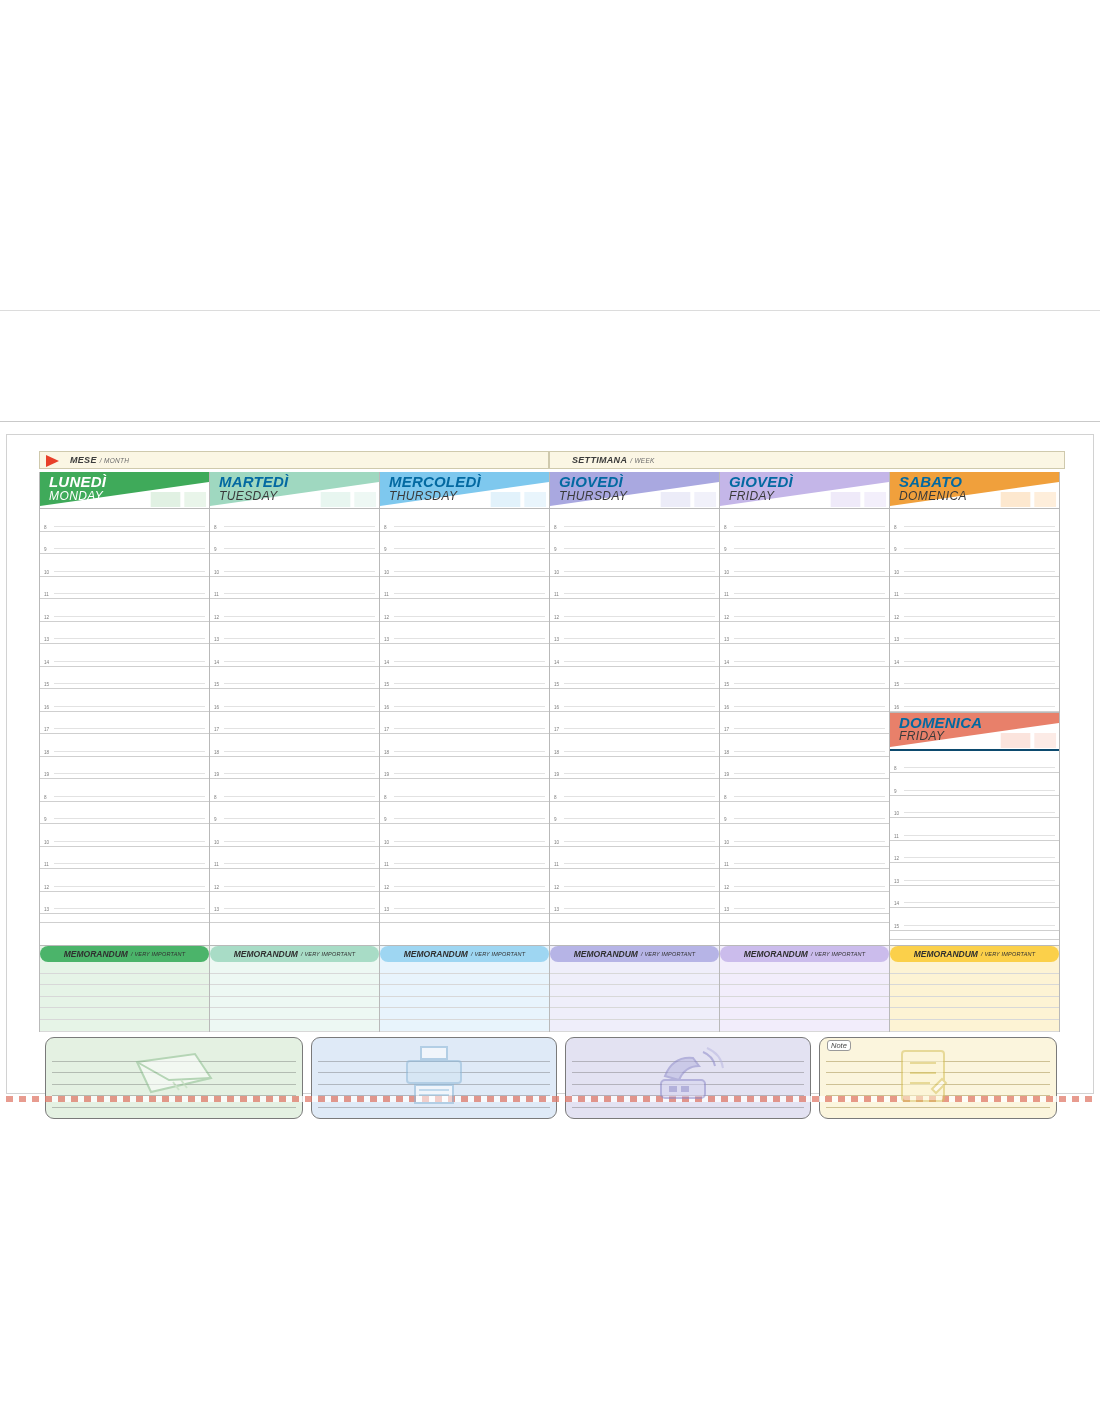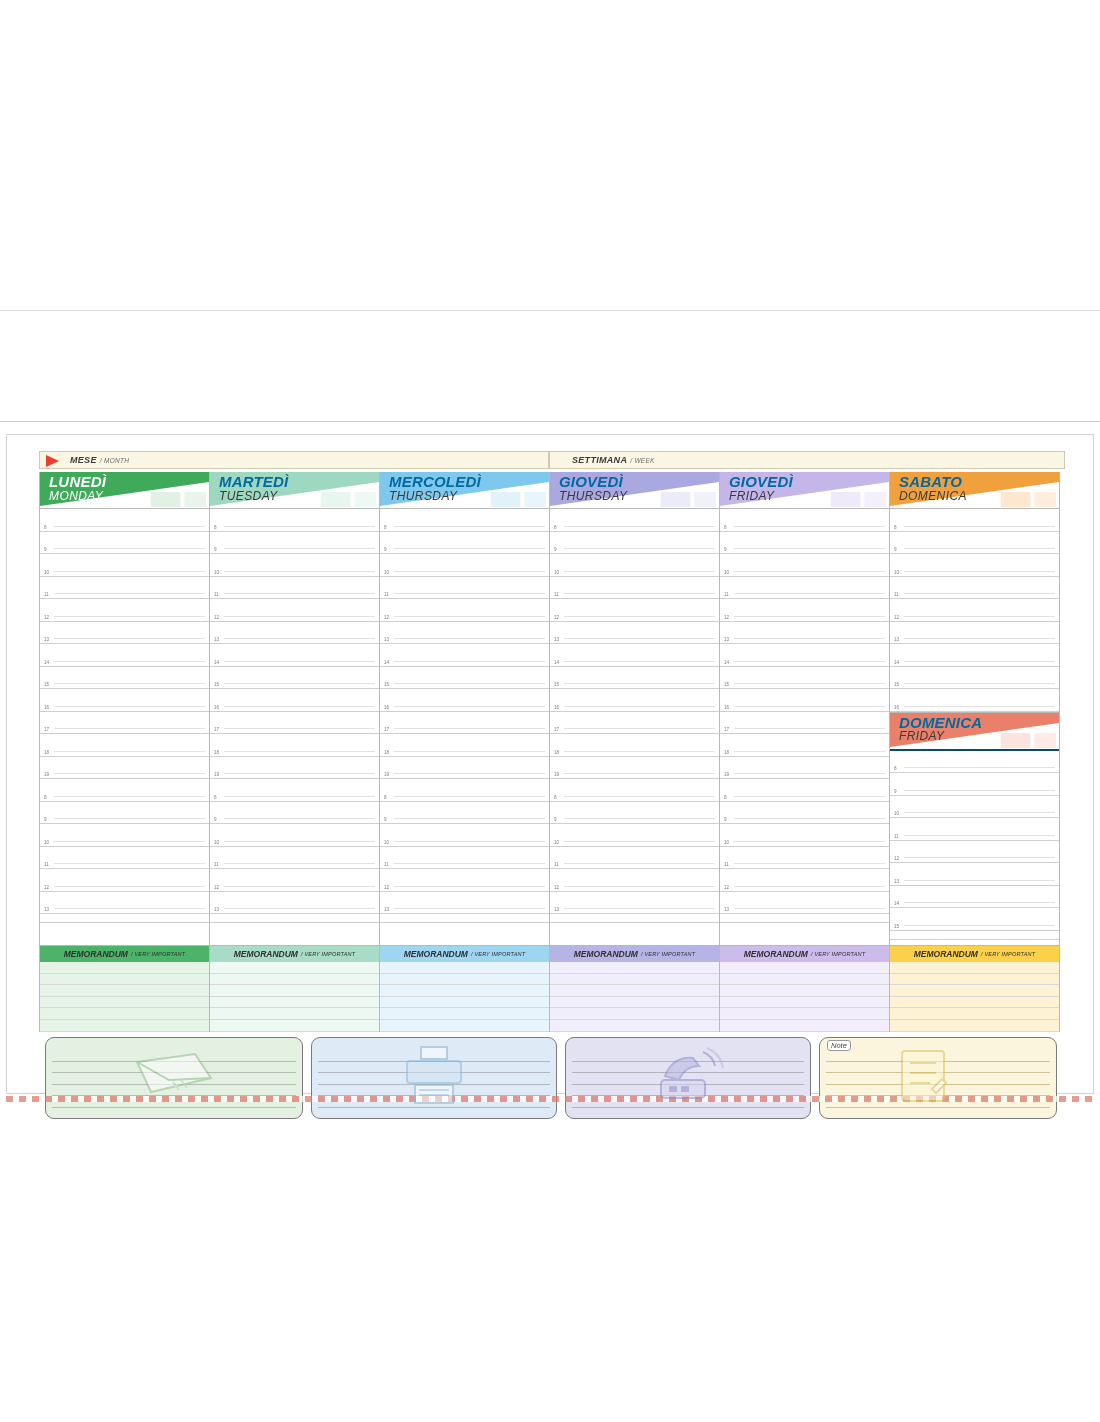--- a/index.html
+++ b/index.html
@@ -171,20 +171,21 @@
   .memo .mh {
     height: 16px;
     display: flex;
     align-items: center;
     justify-content: center;
     font-style: italic;
     font-size: 8.5px;
     font-weight: bold;
     color: #2f2f2f;
     white-space: nowrap;
+    border-radius: 8px;
   }
   .memo .mh .vi { font-size: 5.5px; font-weight: normal; margin-left: 3px; letter-spacing: .2px;}
   .memo .mlines { height: 70px; }
   .memo .ml { height: 11.6px; border-bottom: 1px solid #d8d8d8; box-sizing: border-box;}
 
   
   .notes {
     position: absolute;
     left: 38px;
     top: 602px;

